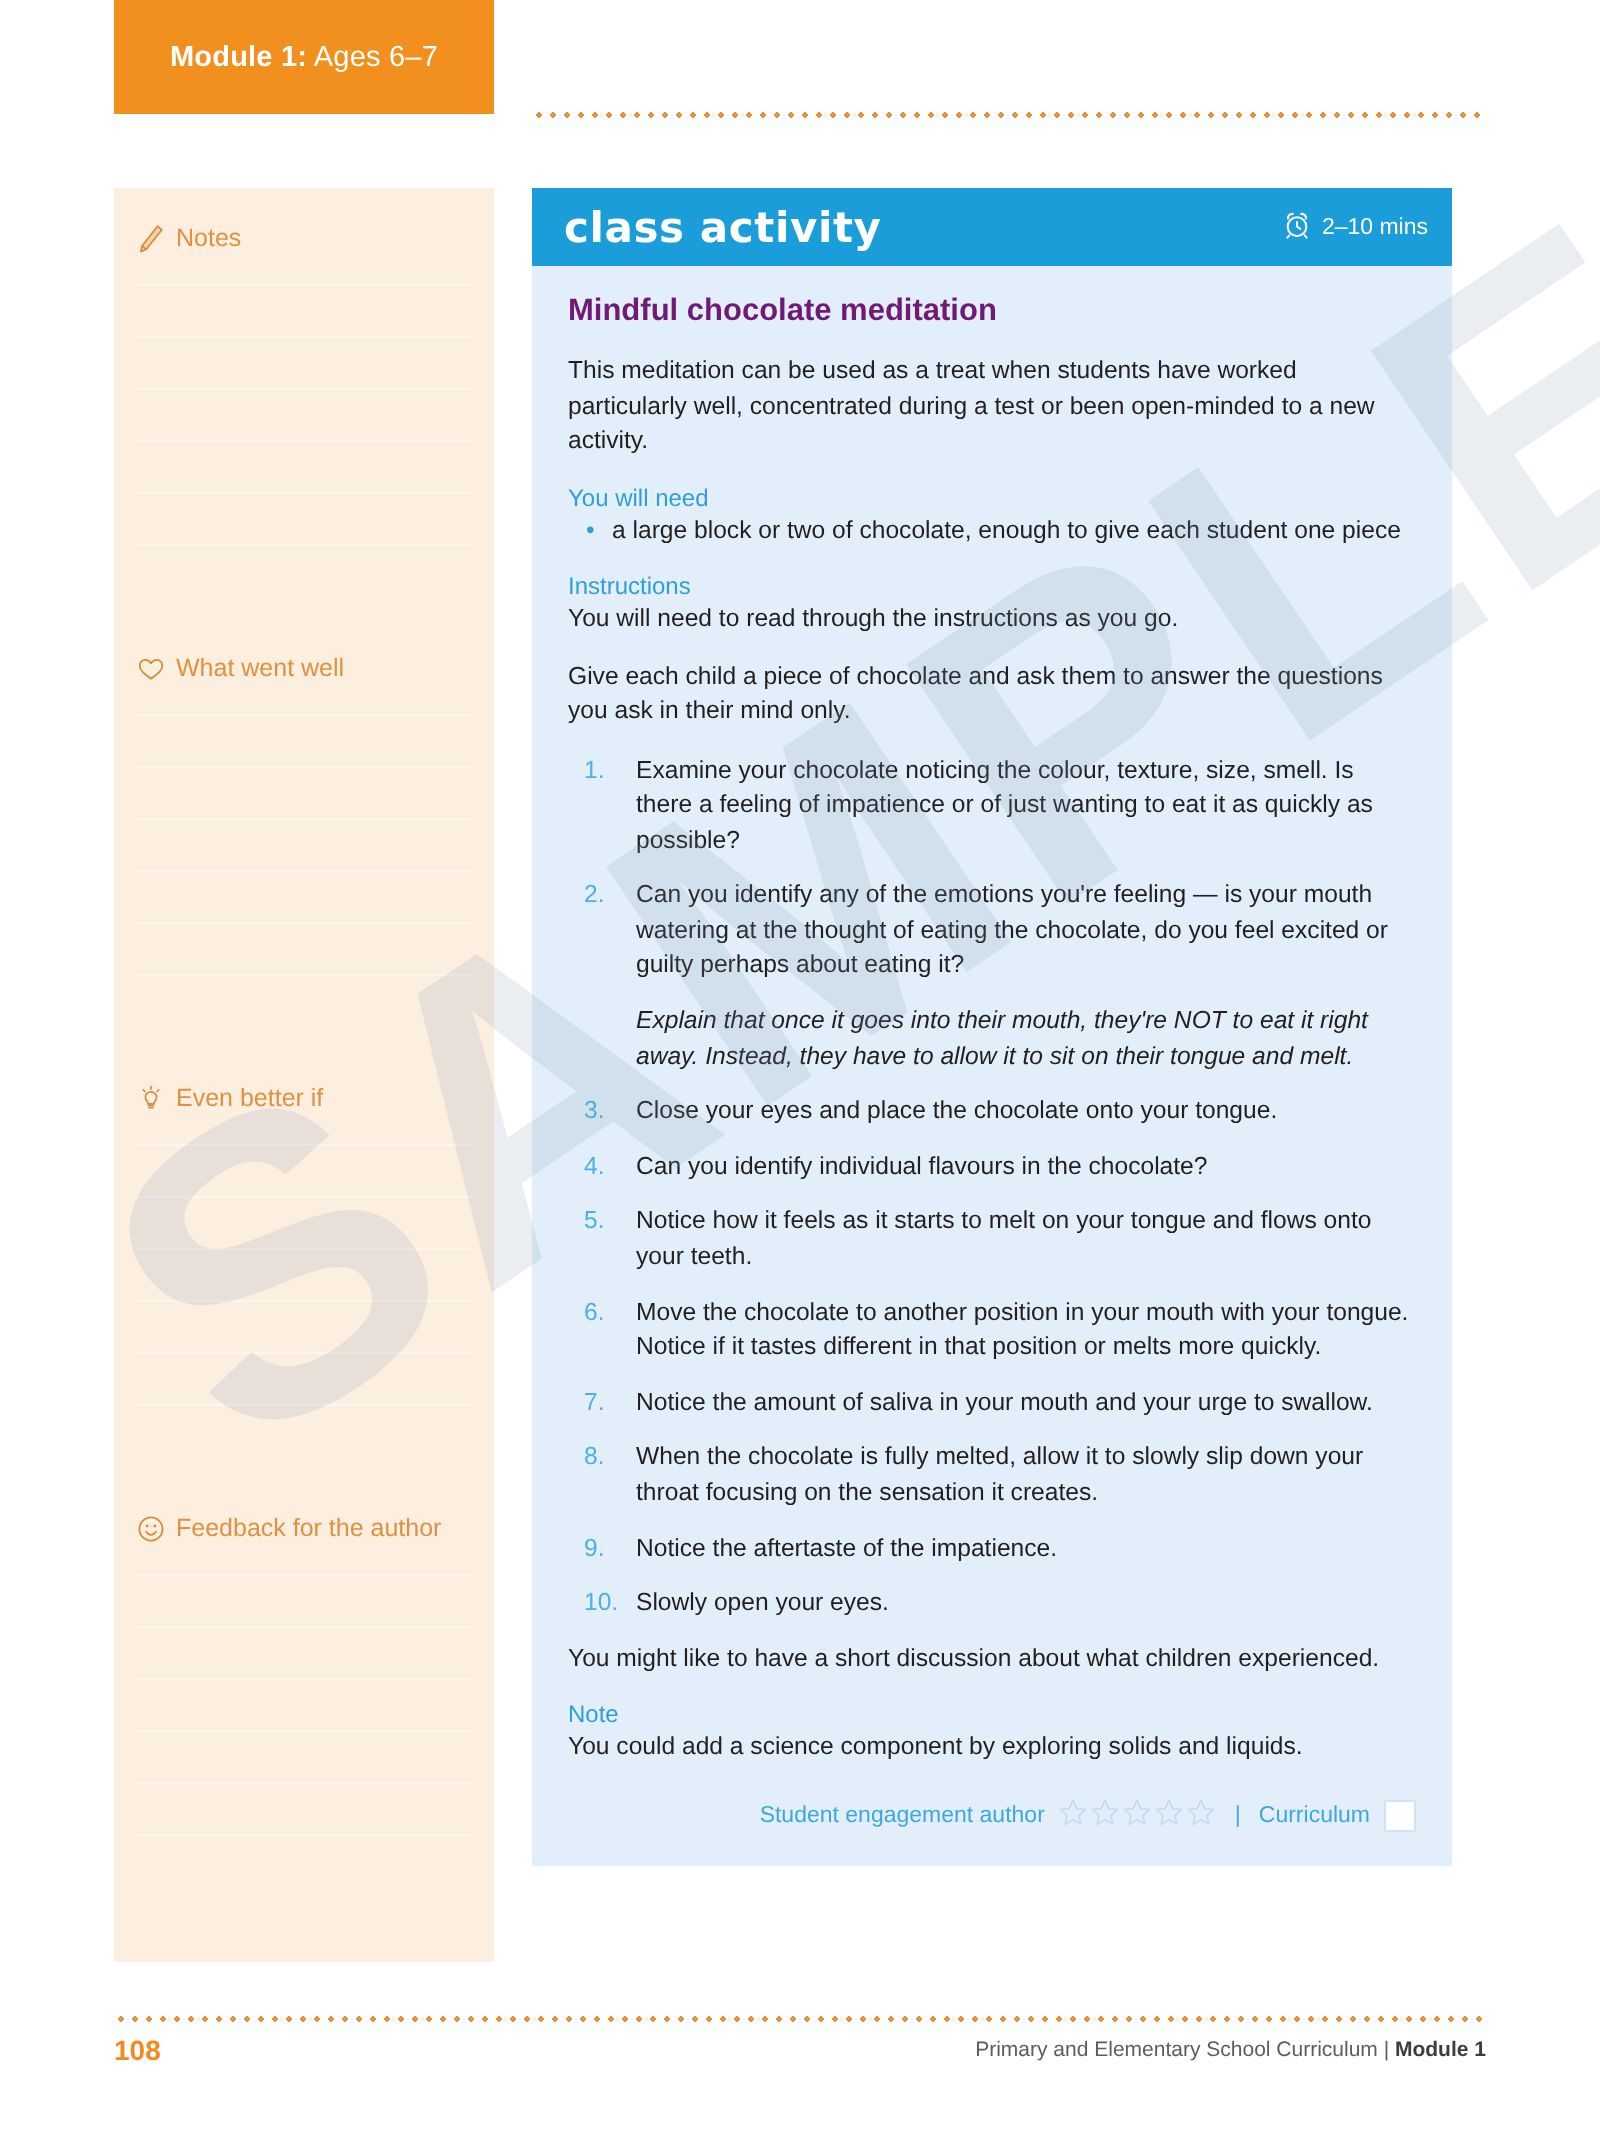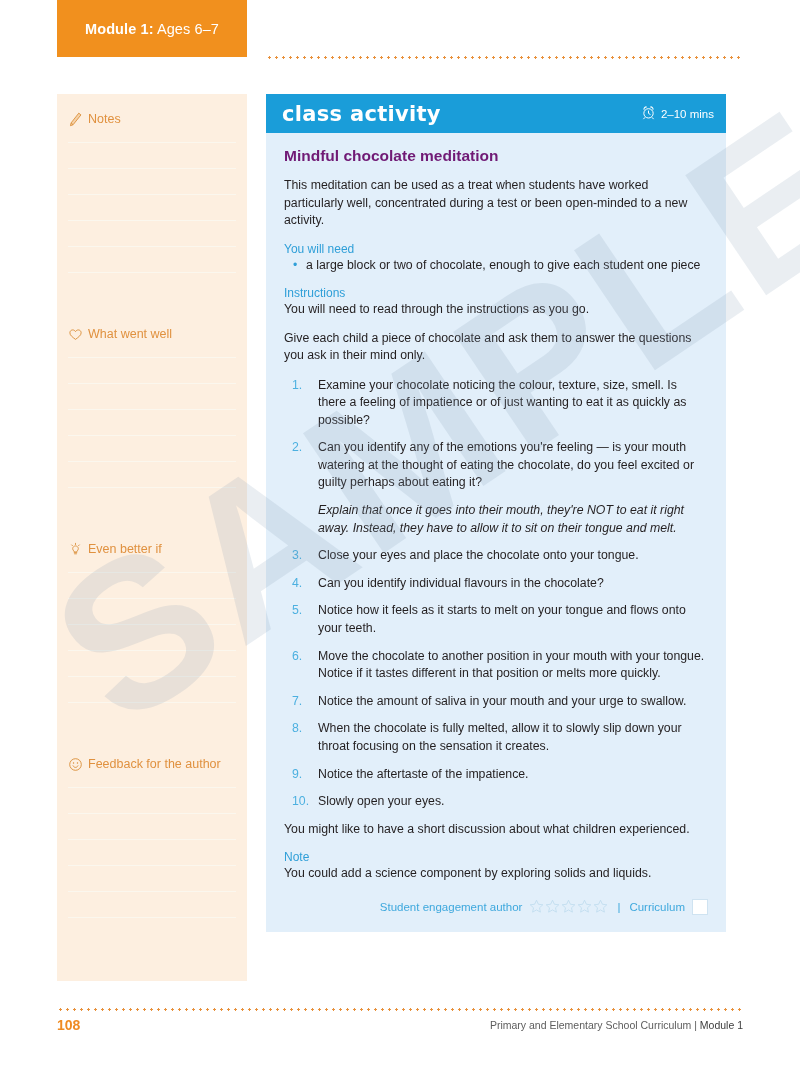--- a/index.html
+++ b/index.html
@@ -228,21 +228,21 @@
     z-index: 6;
   }
   #footer-text {
     position: absolute;
     right: 57px;
     top: 1019px;
     font-size: 10.5px;
     color: #5d5d5d;
     z-index: 6;
   }
-  #footer-text b { font-weight: normal; color: #3d3d3d; margin-top: 17px; }
+  #footer-text b { font-weight: bold; color: #3d3d3d; margin-top: 17px; }
 </style>
 </head>
 <body>
 
 <div id="watermark">SAMPLE</div>
 
 <div id="module-tab">
   <span class="tab-text"><b>Module 1:</b><span> Ages 6–7</span></span>
 </div>
 

